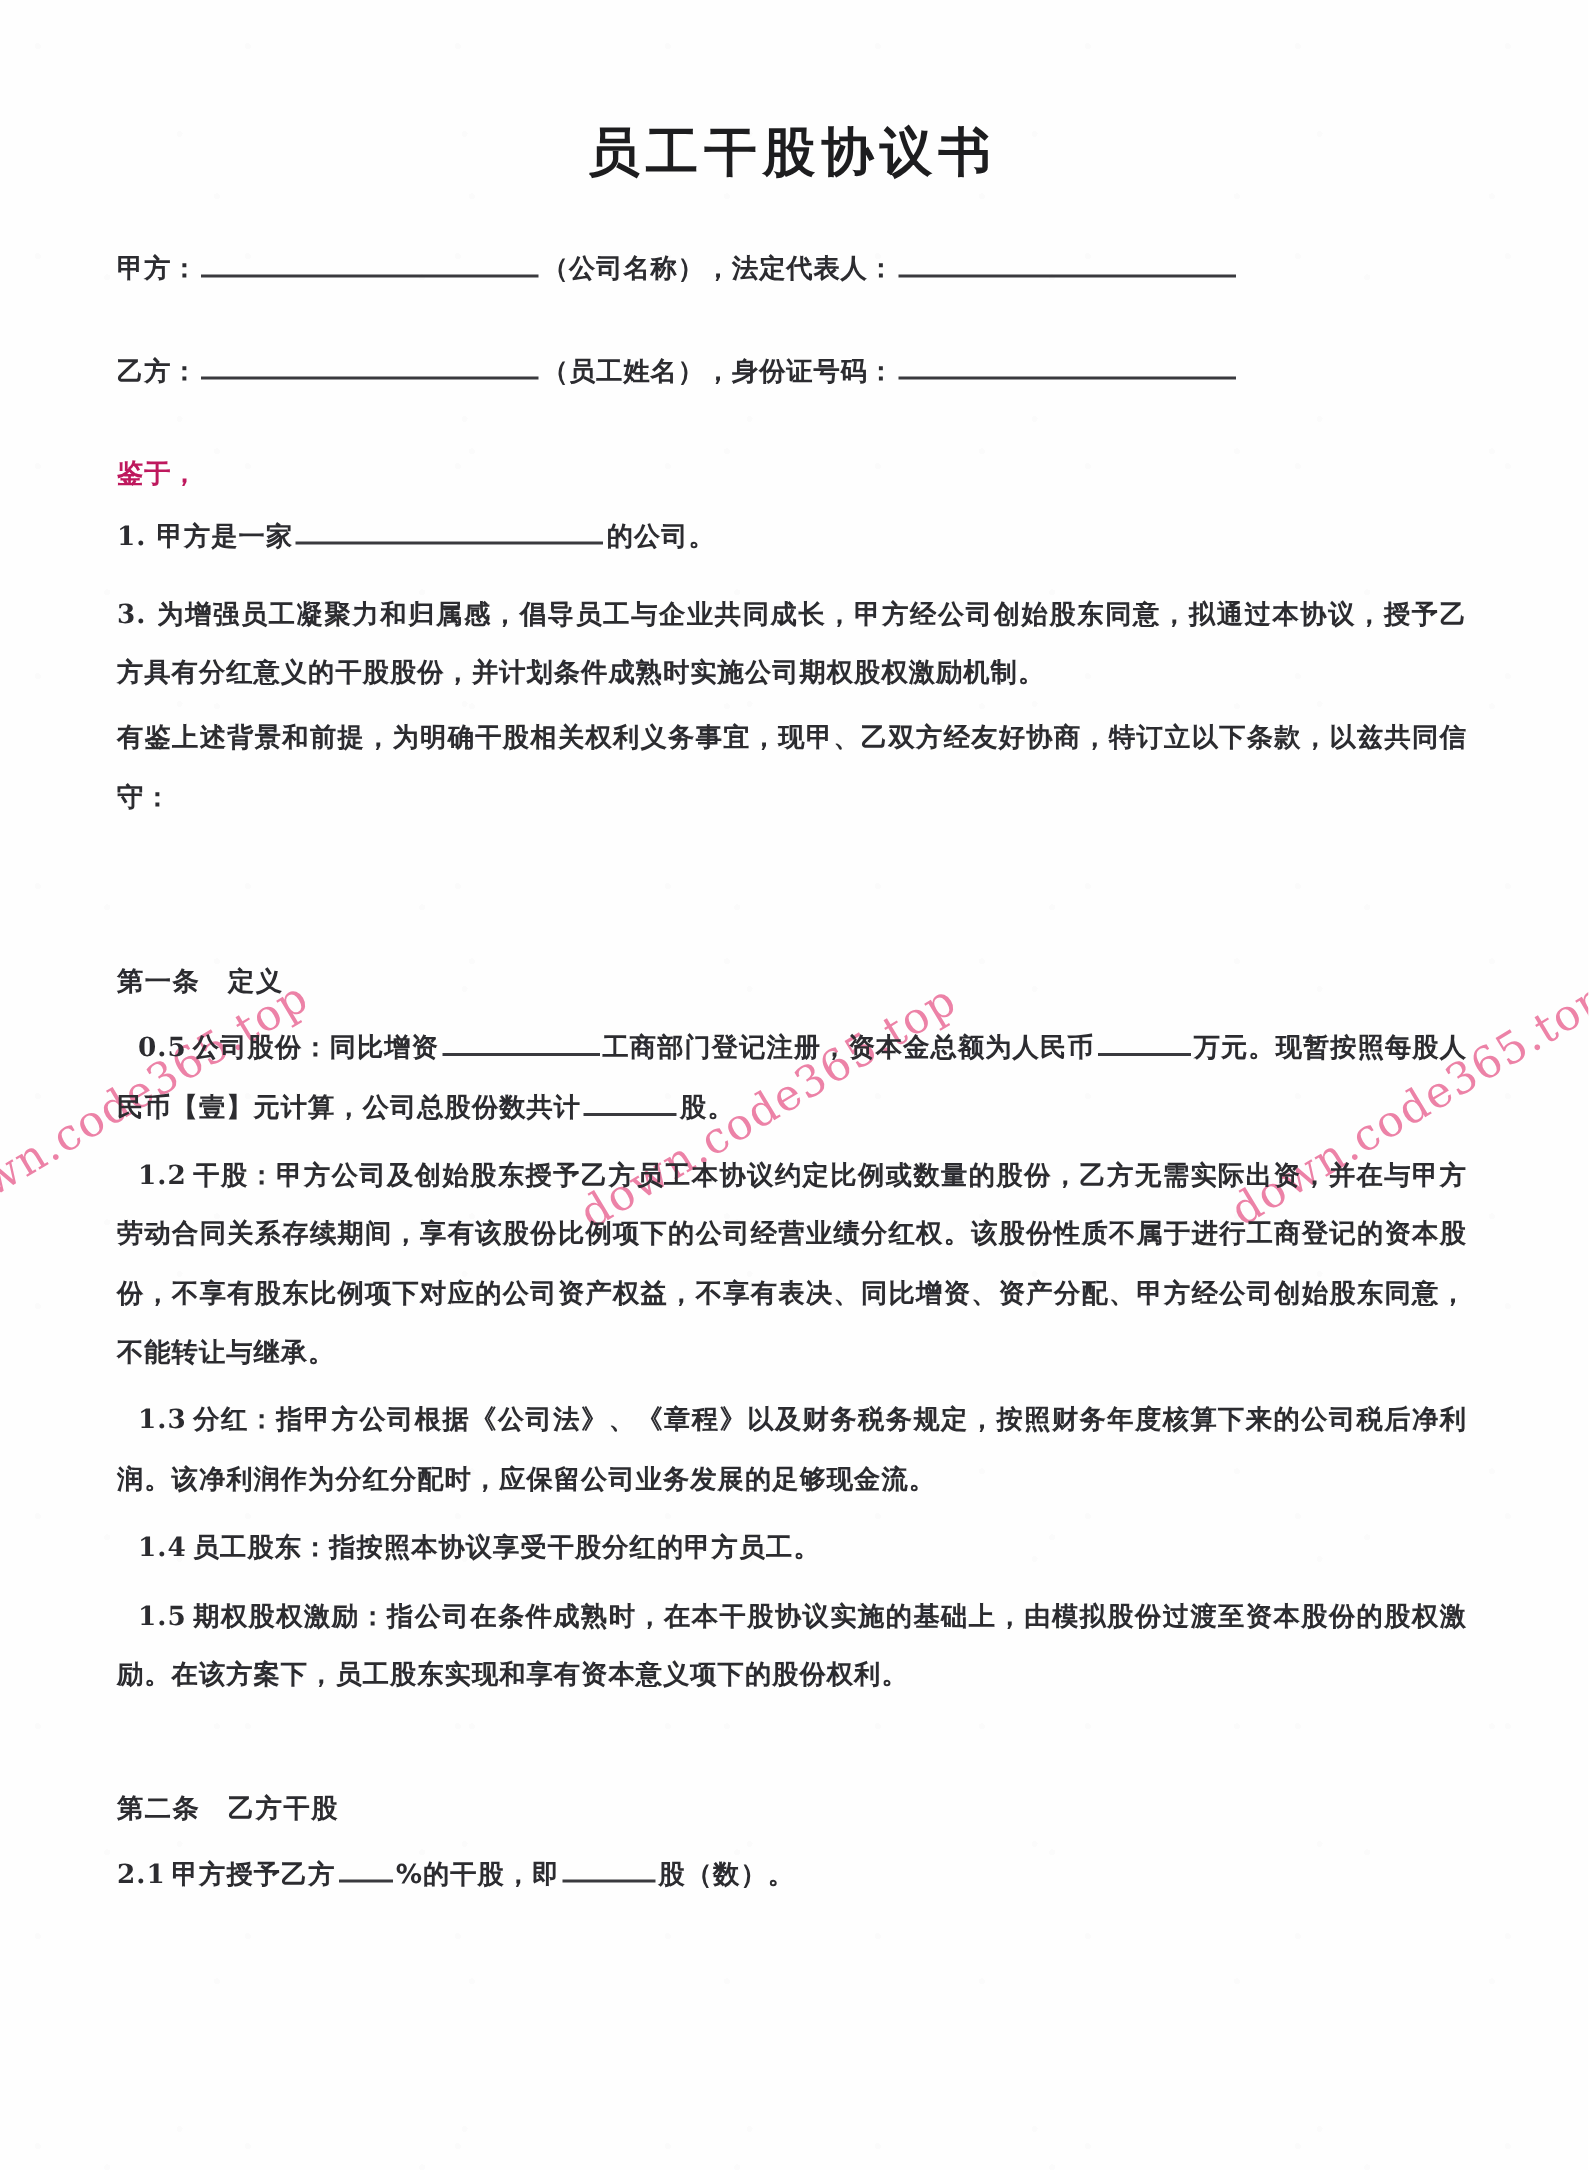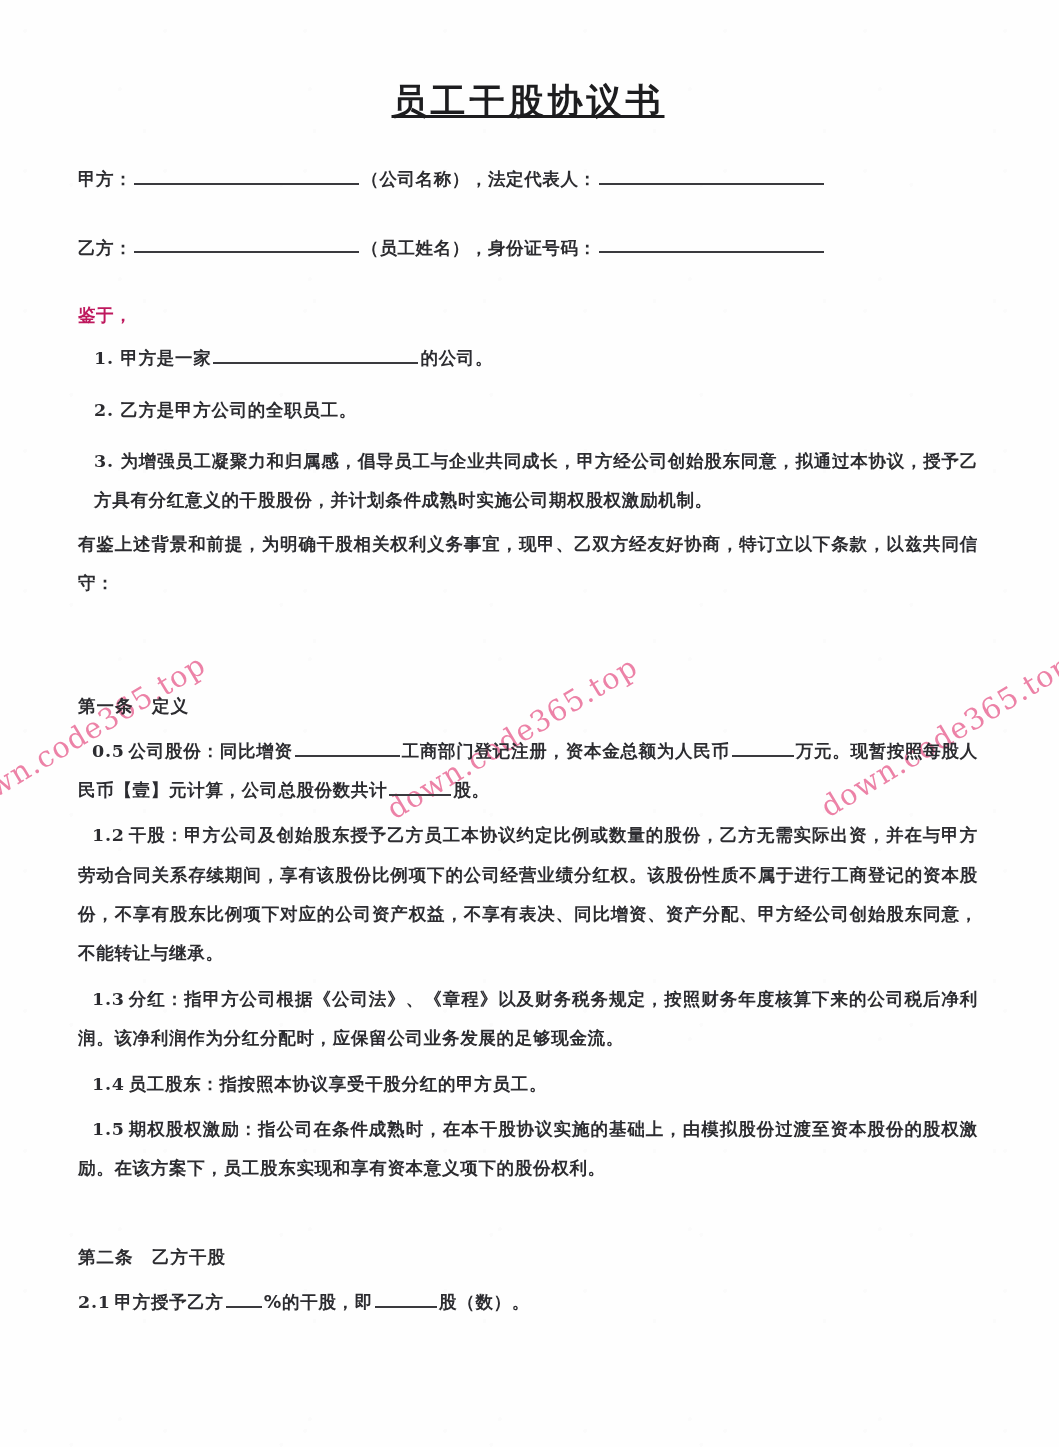--- a/index.html
+++ b/index.html
@@ -47,21 +47,20 @@
 
   .doc-title {
     text-align: center;
     font-size: 35px;
     font-weight: 700;
     letter-spacing: 4px;
     color: #1d1d1f;
     margin: 0;
     padding-top: 78px;
     font-family: "DejaVu Serif", "Liberation Serif", serif;
-    text-decoration: underline;
   }
 
   .party-block {
     margin-top: 41px;
   }
 
   .party-line {
     font-size: 17.5px;
     font-weight: 700;
     color: #2c2c30;
@@ -92,21 +91,20 @@
   }
 
   .recital-item {
     font-size: 17.5px;
     font-weight: 700;
     color: #2c2c30;
     line-height: 2.25;
     letter-spacing: 0.7px;
     margin-top: 12px;
     text-align: justify;
-    margin-left: 16px;
   }
 
   .recital-item .num {
     font-family: "DejaVu Serif", "Liberation Serif", serif;
   }
 
   .closing-para {
     font-size: 17.5px;
     font-weight: 700;
     color: #2c2c30;
@@ -190,24 +188,20 @@
 
     </div>
 
     <div class="recital-head">鉴于，</div>
 
     <div class="recital-item">
       <span class="num">1.</span>
       <span>甲方是一家</span><span class="blank w-xl"></span><span>的公司。</span>
     </div>
 
-    <div class="recital-item">
-      <span class="num">2.</span>
-      <span>乙方是甲方公司的全职员工。</span>
-    </div>
 
     <div class="recital-item">
       <span class="num">3.</span>
       <span>为增强员工凝聚力和归属感，倡导员工与企业共同成长，甲方经公司创始股东同意，拟通过本协议，授予乙方具有分红意义的干股股份，并计划条件成熟时实施公司期权股权激励机制。</span>
     </div>
 
     <div class="closing-para">有鉴上述背景和前提，为明确干股相关权利义务事宜，现甲、乙双方经友好协商，特订立以下条款，以兹共同信守：</div>
 
     <div class="section-heading">第一条　定义</div>
 

